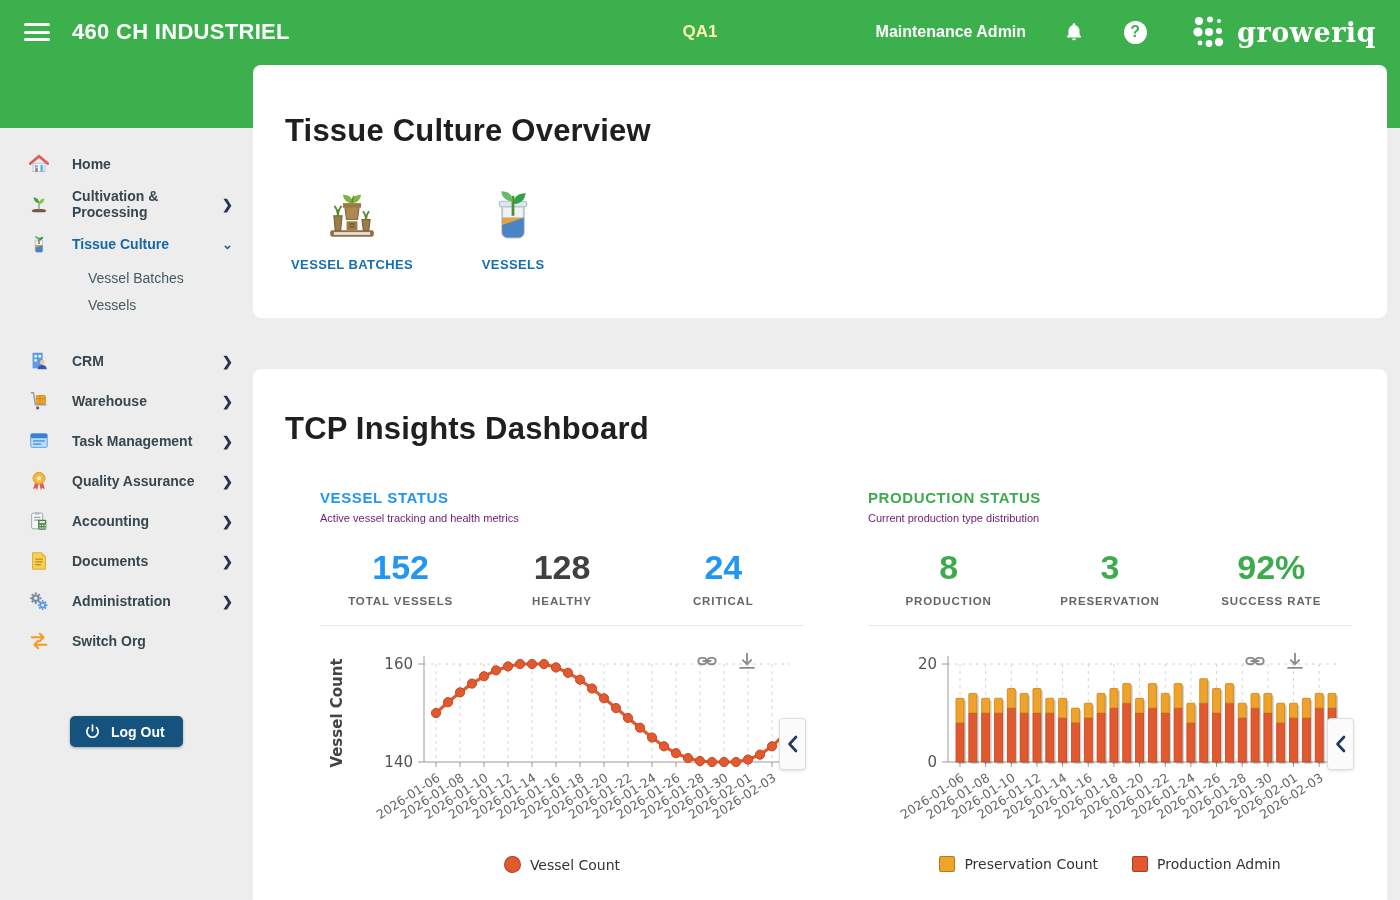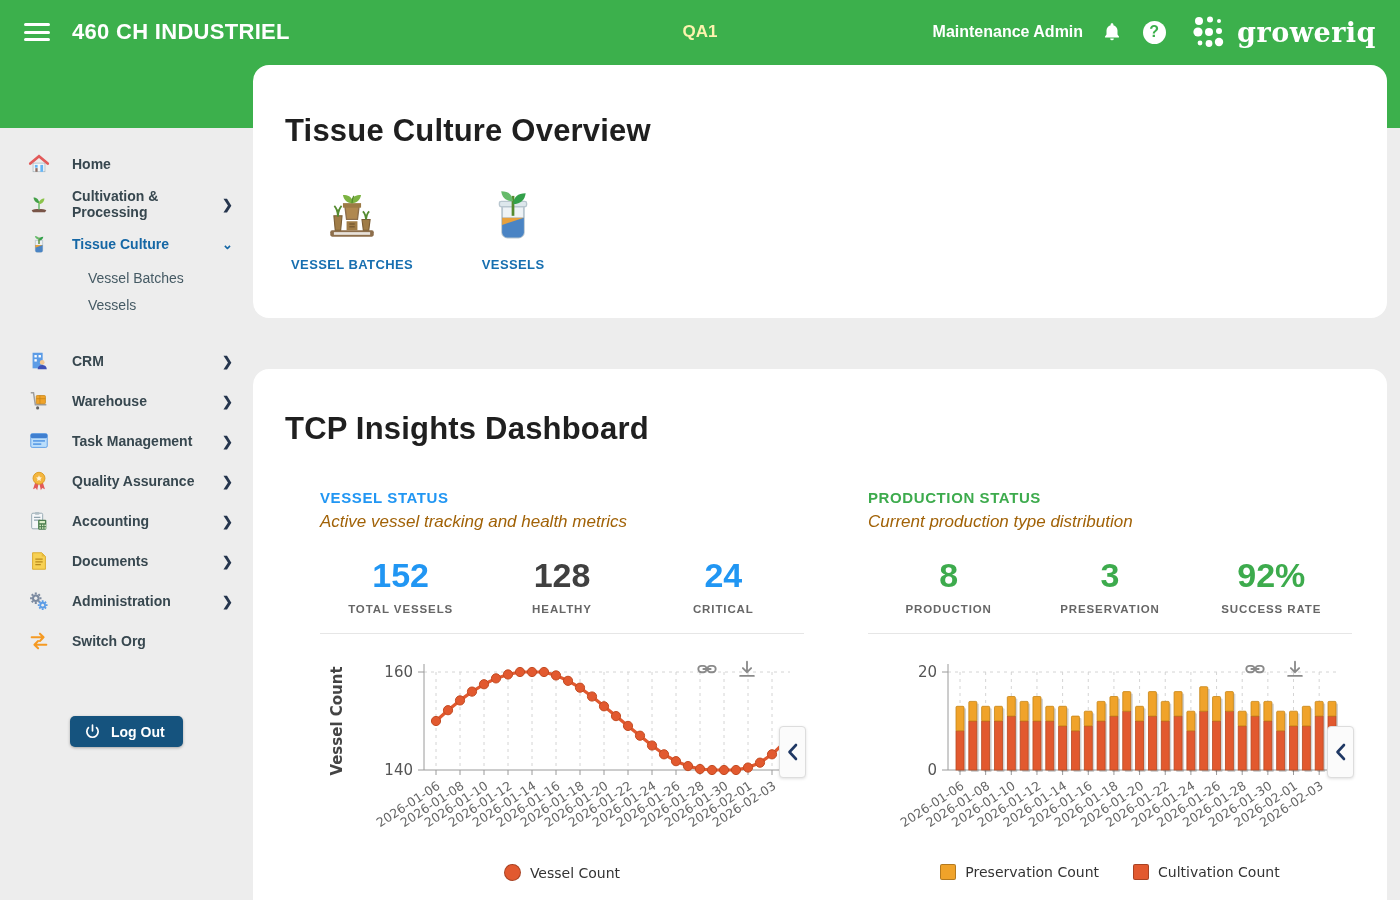--- a/index.html
+++ b/index.html
@@ -6,21 +6,21 @@
   html,body { width:1400px; height:900px; overflow:hidden; }
   body { font-family:"Liberation Sans", sans-serif; background:#ededed; position:relative; }
 
   
   .header-band { position:absolute; top:0; left:0; width:1400px; height:128px; background:#3cb04c; }
   .topbar { position:absolute; top:0; left:0; width:1400px; height:64px; display:flex; align-items:center; padding:0 24px; color:#fff; }
   .hamburger { width:26px; height:18px; display:flex; flex-direction:column; justify-content:space-between; cursor:pointer; margin-right:22px; }
   .hamburger span { display:block; height:3px; border-radius:2px; background:#fff; }
   .org-name { font-size:22px; font-weight:bold; letter-spacing:.3px; }
   .env-name { position:absolute; left:50%; transform:translateX(-50%); font-size:17px; font-weight:bold; color:#fdf3ae; }
-  .topbar-right { margin-left:auto; display:flex; align-items:center; gap:16px; }
+  .topbar-right { margin-left:auto; display:flex; align-items:center; gap:35px; }
   .user-name { font-size:16px; font-weight:bold; }
   .icon-btn { width:26px; height:26px; display:flex; align-items:center; justify-content:center; cursor:pointer; }
   .help-circle { width:23px; height:23px; background:#fff; color:#3cb04c; border-radius:50%; font-weight:bold; font-size:16px; display:flex; align-items:center; justify-content:center; }
   .logo { display:flex; align-items:center; gap:8px; margin-left:6px; }
   .logo-text { font-family:"DejaVu Serif", serif; font-weight:bold; font-size:27px; letter-spacing:.5px; }
 
   
   .sidebar { position:absolute; top:128px; left:0; width:253px; height:772px; background:#ededed; padding-top:16px; }
   .side-item { display:flex; align-items:center; height:40px; padding:0 20px 0 28px; cursor:pointer; }
   .side-item .s-icon { width:22px; height:22px; margin-right:22px; flex:0 0 22px; }
@@ -29,32 +29,32 @@
   .side-item .s-chev { margin-left:auto; font-size:13px; color:#26364e; font-weight:bold; }
   .side-item.active .s-chev { color:#1567a5; }
   .side-sub { display:flex; align-items:center; height:27px; padding-left:88px; cursor:pointer; }
   .side-sub .s-label { font-size:14px; color:#455a64; font-weight:normal; }
   .group-gap { height:23px; }
   .logout-wrap { margin:55px 0 0 70px; }
   .logout-btn { display:flex; align-items:center; gap:10px; background:#15537e; color:#fff; border:none; border-radius:5px; padding:7px 18px 7px 14px; font-size:14px; font-weight:bold; font-family:"Liberation Sans",sans-serif; cursor:pointer; box-shadow:0 1px 3px rgba(0,0,0,.3); }
 
   
   .main { position:absolute; left:253px; top:65px; width:1134px; }
-  .card { background:#fff; border-radius:16px; }
+  .card { background:#fff; border-radius:8px; }
   .card-overview { height:253px; padding:48px 32px 0 32px; }
   .page-title { font-size:31px; font-weight:bold; color:#1f1f1f; letter-spacing:.2px; }
   .quick-links { display:flex; gap:44px; margin-top:36px; padding-left:6px; }
   .quick-link { display:flex; flex-direction:column; align-items:center; gap:10px; cursor:pointer; min-width:112px; }
   .quick-link .ql-label { font-size:13px; font-weight:bold; color:#176fb0; letter-spacing:.4px; }
 
   .card-insights { margin-top:51px; height:550px; padding:42px 32px 0 32px; }
   .panels { display:flex; gap:64px; margin-top:42px; padding:0 3px 0 35px; }
   .panel { flex:1; min-width:0; }
   .panel-heading { font-size:15px; font-weight:bold; letter-spacing:.6px; }
-  .panel-sub { font-size:17px; color:#a16207; margin-top:6px;font-style:italic; }
+  .panel-sub { font-size:11px; color:#701a75; margin-top:6px; }
   .stats-row { display:flex; margin-top:24px; padding-bottom:18px; border-bottom:1px solid #e6e6e6; }
   .stat { flex:1; text-align:center; }
   .stat-value { font-size:34px; font-weight:bold; }
   .stat-label { font-size:11.5px; font-weight:bold; color:#666; letter-spacing:.9px; margin-top:8px; }
 
   .chart-block { position:relative; margin-top:14px; }
   .chart-tools { position:absolute; top:10px; right:46px; display:flex; gap:18px; z-index:3; }
   .chart-tools .icon-btn { width:22px; height:22px; }
   .chart-nav { position:absolute; right:-2px; top:78px; width:27px; height:52px; background:#fbfbfb; border:1px solid #ddd; border-radius:4px; box-shadow:0 1px 3px rgba(0,0,0,.12); display:flex; align-items:center; justify-content:center; cursor:pointer; z-index:4; }
   .legend-row { display:flex; justify-content:center; gap:34px; margin-top:4px; }
@@ -606,19 +606,19 @@
               <rect x="462" y="55.400000000000006" width="8" height="68.60000000000001" fill="rgba(0,0,0,.18)" rx="1"></rect>
               <rect x="460" y="68.1" width="8" height="53.900000000000006" fill="#e2592f" stroke="#b84a22" stroke-width="0.8"></rect>
               <rect x="460" y="53.400000000000006" width="8" height="14.700000000000003" fill="#f0a32a" stroke="#c58414" stroke-width="0.8" rx="1"></rect>
             </svg><div class="legend-row">
               <div class="legend-item">
                 <span class="legend-sq" style="background:#f0a32a;border:1px solid rgba(0,0,0,.25)"></span>
                 <span>Preservation Count</span>
               </div>
               <div class="legend-item">
                 <span class="legend-sq" style="background:#e2592f;border:1px solid rgba(0,0,0,.25)"></span>
-                <span>Cultivation Count</span>
+                <span>Production Admin</span>
               </div>
             </div></div>
         </div>
       </div>
   </section>
 </div>
 
 </body></html>

